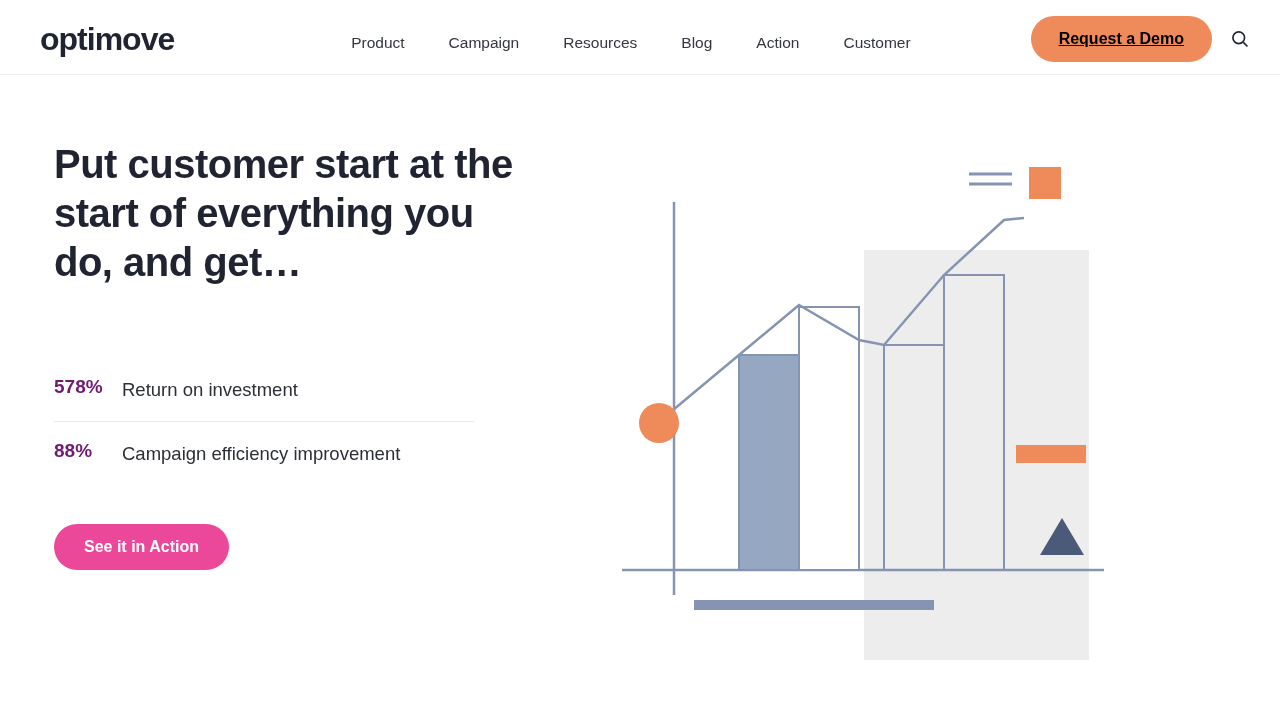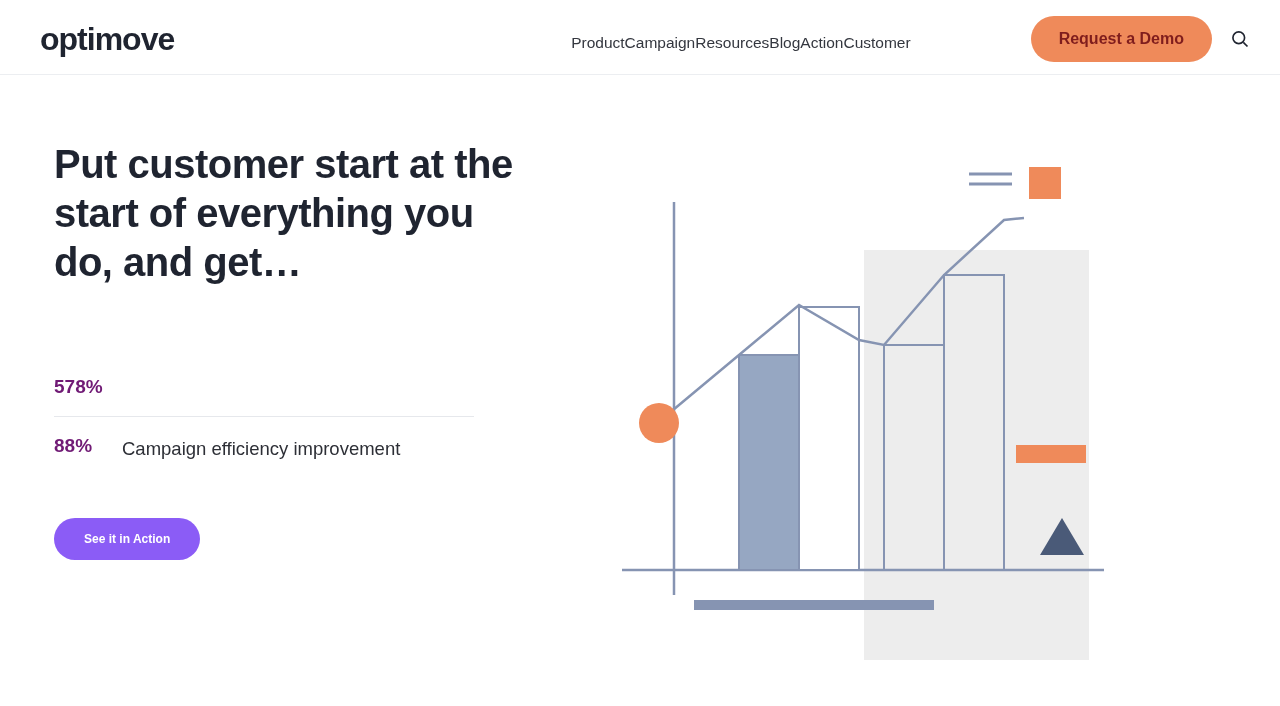--- a/index.html
+++ b/index.html
@@ -20,39 +20,41 @@
 }
 .logo {
   font-size: 32px;
   font-weight: 600;
   letter-spacing: -1px;
   color: #1f2430;
   margin-right: auto;
 }
 .nav {
   display: flex;
+  gap: 44px;
   margin-right: 120px;
   margin-top: 8px;
 }
 .nav-item {
   font-size: 15.5px;
   color: #34373f;
   cursor: pointer;
   font-weight: 500;
 }
 .cta {
   background: #ef8a5a;
-  color: #7f1d1d;
+  color: #000000;
   border: none;
   padding: 14px 28px;
   border-radius: 30px;
   font-size: 16px;
   font-weight: 600;
   cursor: pointer;
   margin-right: 18px;
+  text-decoration: underline;
 }
 .search-icon {
   width: 20px;
   height: 20px;
   cursor: pointer;
 }
 .main {
   display: flex;
   padding: 65px 40px 0 54px;
   gap: 60px;
@@ -85,26 +87,26 @@
   color: #701a75;
 }
 .stat-label {
   font-size: 18.5px;
   color: #2d2f36;
   line-height: 1.5;
   font-weight: 500;
 }
 .cta-secondary {
   margin-top: 38px;
-  background: #8b5cf6;
+  background: #ec4899;
   color: #fff;
   border: none;
   padding: 14px 30px;
   border-radius: 30px;
-  font-size: 12px;
+  font-size: 16px;
   font-weight: 600;
   cursor: pointer;
 }
 .right {
   flex: 1;
   position: relative;
 }
 .illustration {
   width: 560px;
   height: 520px;
@@ -132,20 +134,21 @@
   </span>
 </header>
 
 <main class="main">
   <div class="left">
     <h1 class="headline">Put customer start at the start of everything you do, and get…</h1>
 
     <div class="stats">
       <div class="stat-row">
         <div class="stat-value">578%</div>
+        <div class="stat-label">Return on investment</div>
       </div>
       <div class="stat-row">
         <div class="stat-value">88%</div>
         <div class="stat-label">Campaign efficiency improvement</div>
       </div>
     </div>
 
     <button class="cta-secondary">See it in Action</button>
   </div>
 

